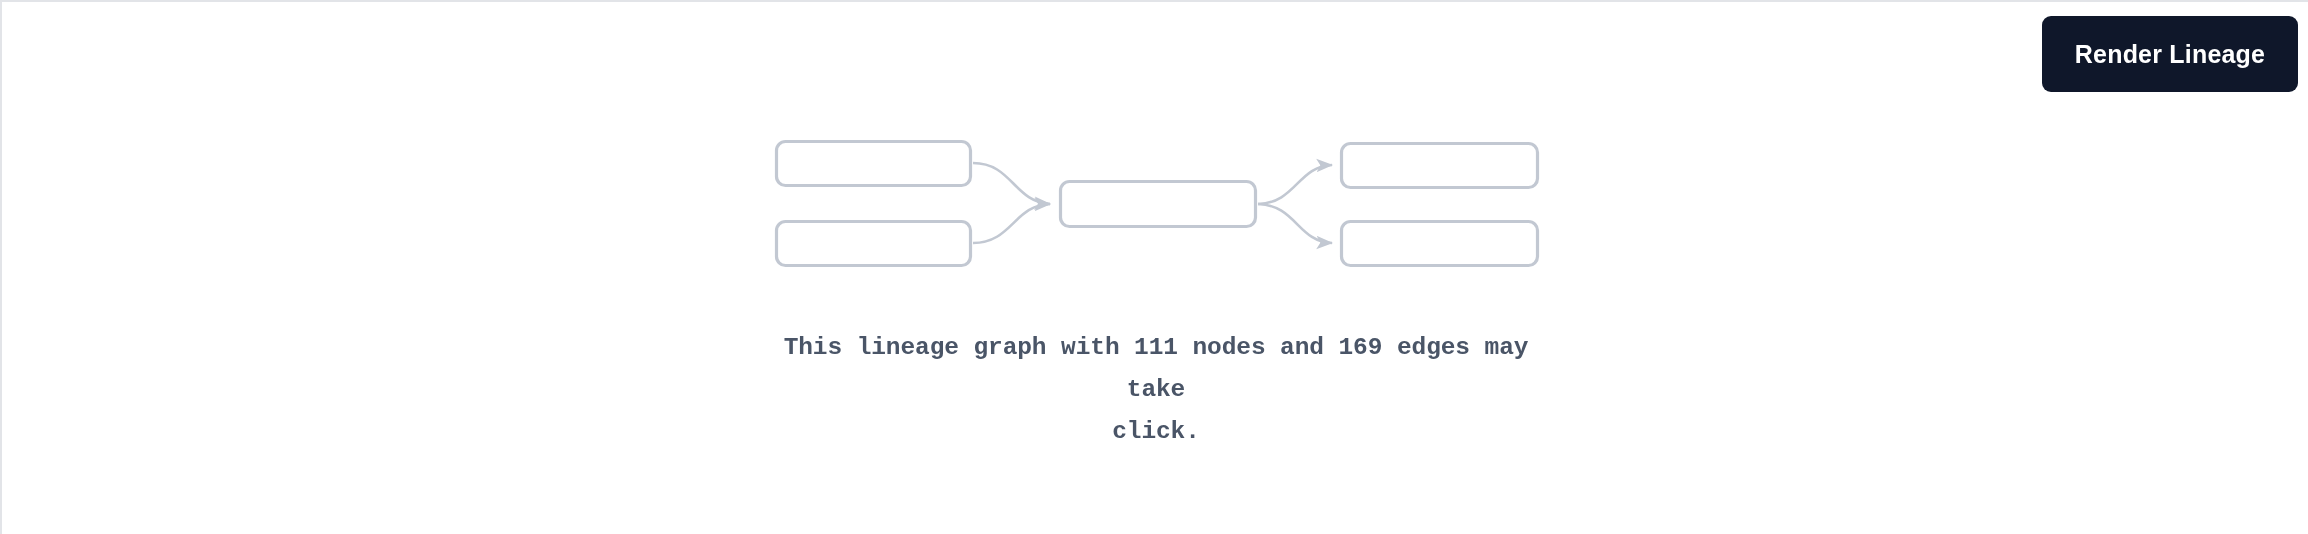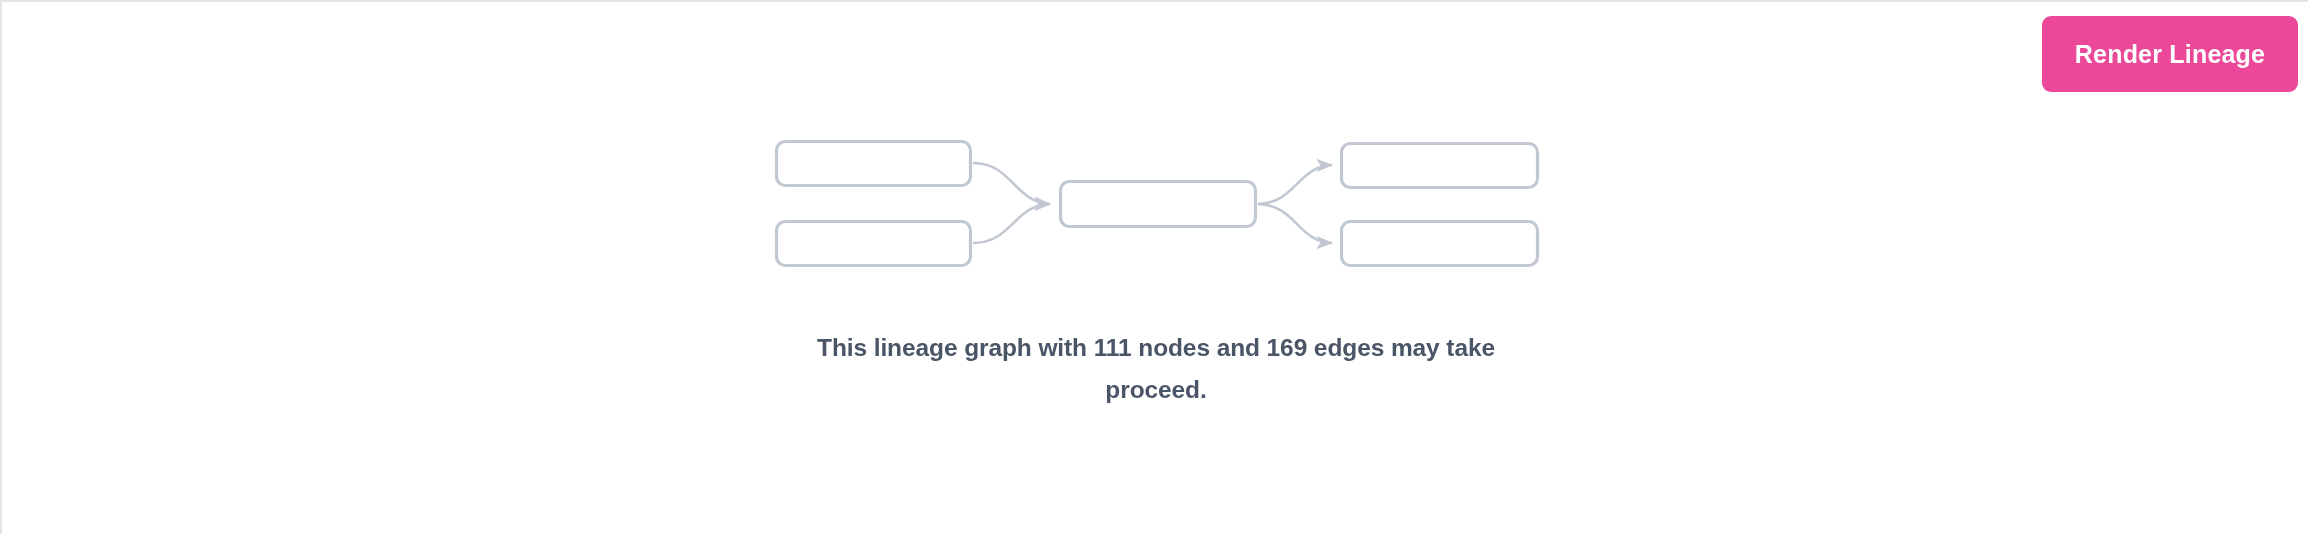--- a/index.html
+++ b/index.html
@@ -21,21 +21,21 @@
     overflow: hidden;
   }
 
   
   .render-btn {
     position: absolute;
     left: 2040px;
     top: 14px;
     width: 256px;
     height: 76px;
-    background: #ec4899;
+    background: #0f172a;
     color: #ffffff;
     border: none;
     border-radius: 9px;
     font-family: "Liberation Sans", sans-serif;
     font-size: 25px;
     font-weight: bold;
     letter-spacing: 0.2px;
     cursor: pointer;
     padding: 0;
     display: flex;
@@ -59,21 +59,21 @@
     top: 0;
   }
 
   
   .message {
     position: absolute;
     left: 754px;
     top: 325px;
     width: 800px;
     text-align: center;
-    font-family: Liberation Sans, sans-serif;
+    font-family: Liberation Mono, monospace;
     font-size: 24.5px;
     font-weight: bold;
     line-height: 42px;
     color: #4a5567;
     letter-spacing: -0.1px;
   }
 </style>
 </head>
 <body>
 
@@ -101,16 +101,16 @@
         <rect x="774.5" y="219.5" width="194" height="44" rx="9" ry="9" fill="#ffffff" stroke="#c2c8d2" stroke-width="3.2"></rect>
         <rect x="1058.5" y="179.5" width="195" height="45" rx="9" ry="9" fill="#ffffff" stroke="#c2c8d2" stroke-width="3.2"></rect>
         <rect x="1339.5" y="141.5" width="196" height="44" rx="9" ry="9" fill="#ffffff" stroke="#c2c8d2" stroke-width="3.2"></rect>
         <rect x="1339.5" y="219.5" width="196" height="44" rx="9" ry="9" fill="#ffffff" stroke="#c2c8d2" stroke-width="3.2"></rect>
       </g>
     </svg>
   </div>
 
   <div class="message">
     <div>This lineage graph with 111 nodes and 169 edges may take</div>
-    <div>proceed.</div>
+    <div>click.</div>
   </div>
 
 </div>
 
 </body></html>

